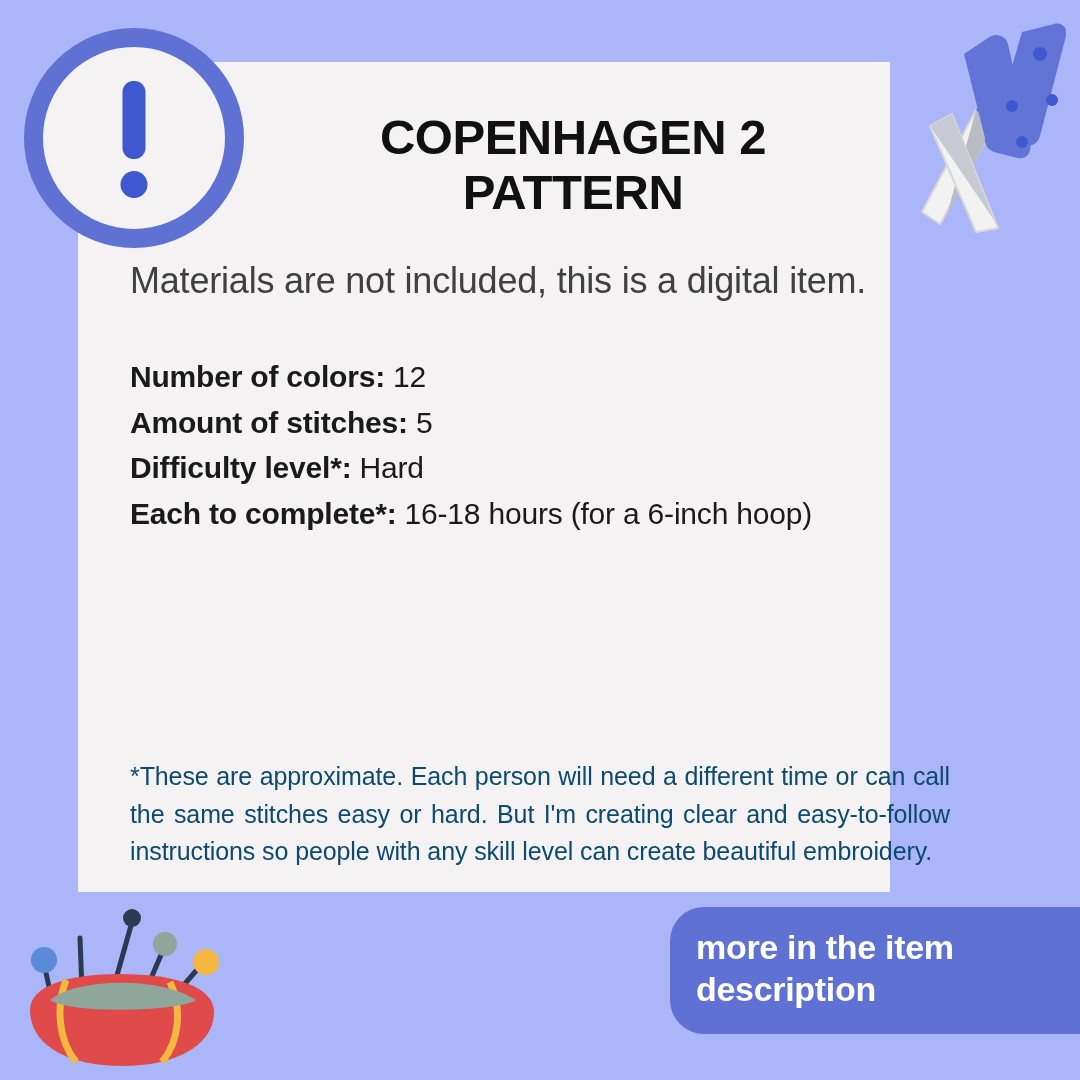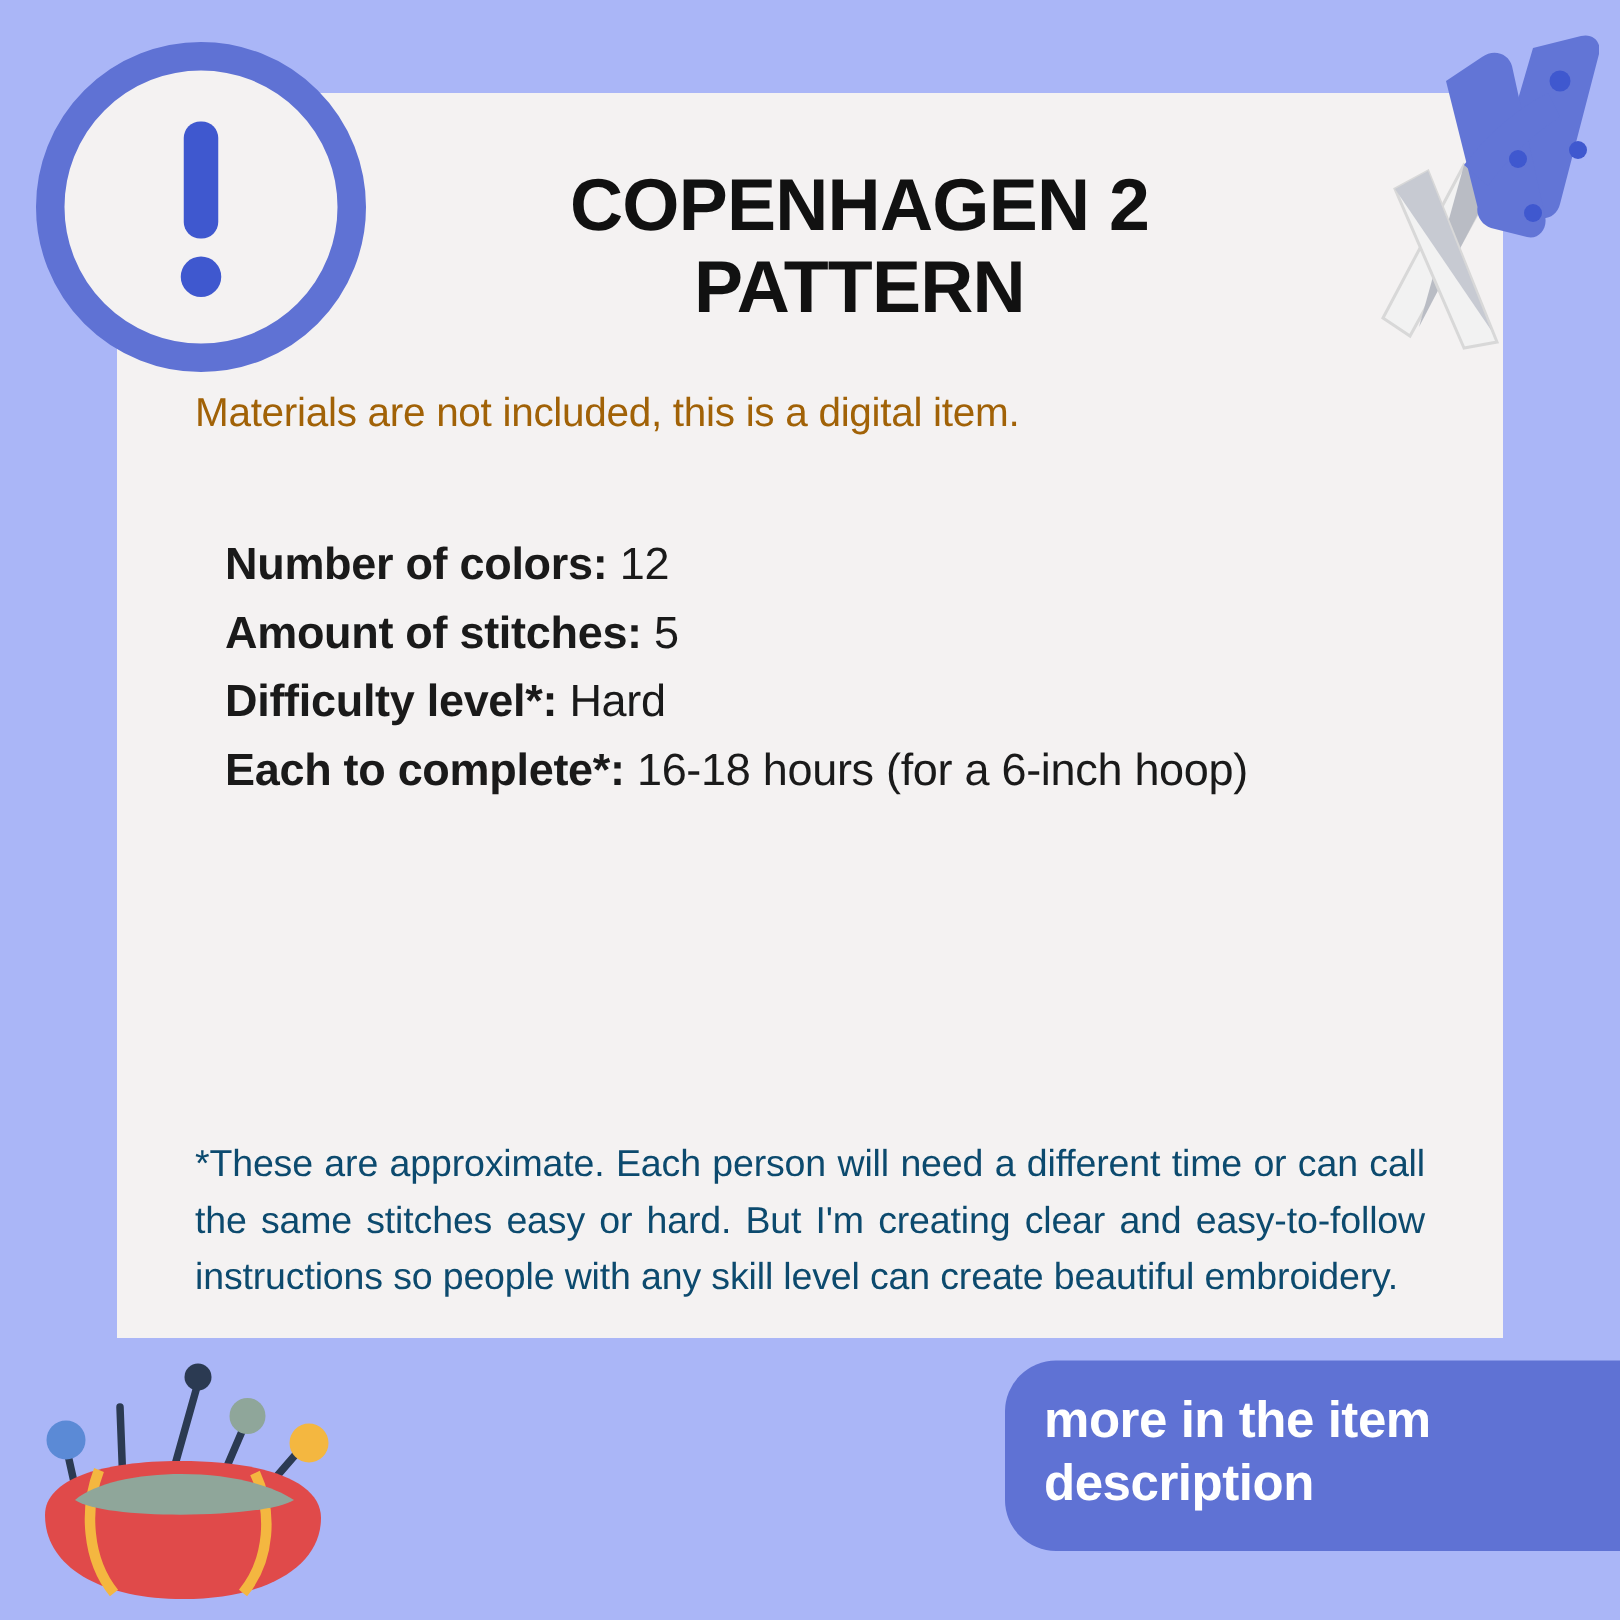--- a/index.html
+++ b/index.html
@@ -10,54 +10,53 @@
     font-family: "Liberation Sans", sans-serif;
   }
   body {
     background: #aab6f7;
     position: relative;
   }
   .card {
     position: absolute;
     left: 78px;
     top: 62px;
-    width: 924px;
+    width: 812px;
     height: 830px;
     background: #f4f2f2;
   }
   .title {
     position: absolute;
     left: 215px;
     top: 48px;
     width: 560px;
     text-align: center;
     font-size: 49px;
     font-weight: bold;
     line-height: 1.12;
     letter-spacing: -0.5px;
     color: #111111;
   }
   .subtitle {
     position: absolute;
     left: 52px;
     top: 198px;
-    font-size: 27px;
-    color: #a16207;
+    font-size: 36px;
+    color: #404040;
     letter-spacing: -0.2px;
   }
   .specs {
     position: absolute;
     left: 52px;
     top: 292px;
     width: 830px;
     font-size: 30px;
     line-height: 1.52;
     color: #1a1a1a;
     letter-spacing: -0.2px;
-    margin-left: 20px;
   }
   .specs .lbl { font-weight: bold; }
   .note {
     position: absolute;
     left: 52px;
     top: 660px;
     width: 820px;
     font-size: 25px;
     line-height: 1.5;
     color: #0c4a6e;

